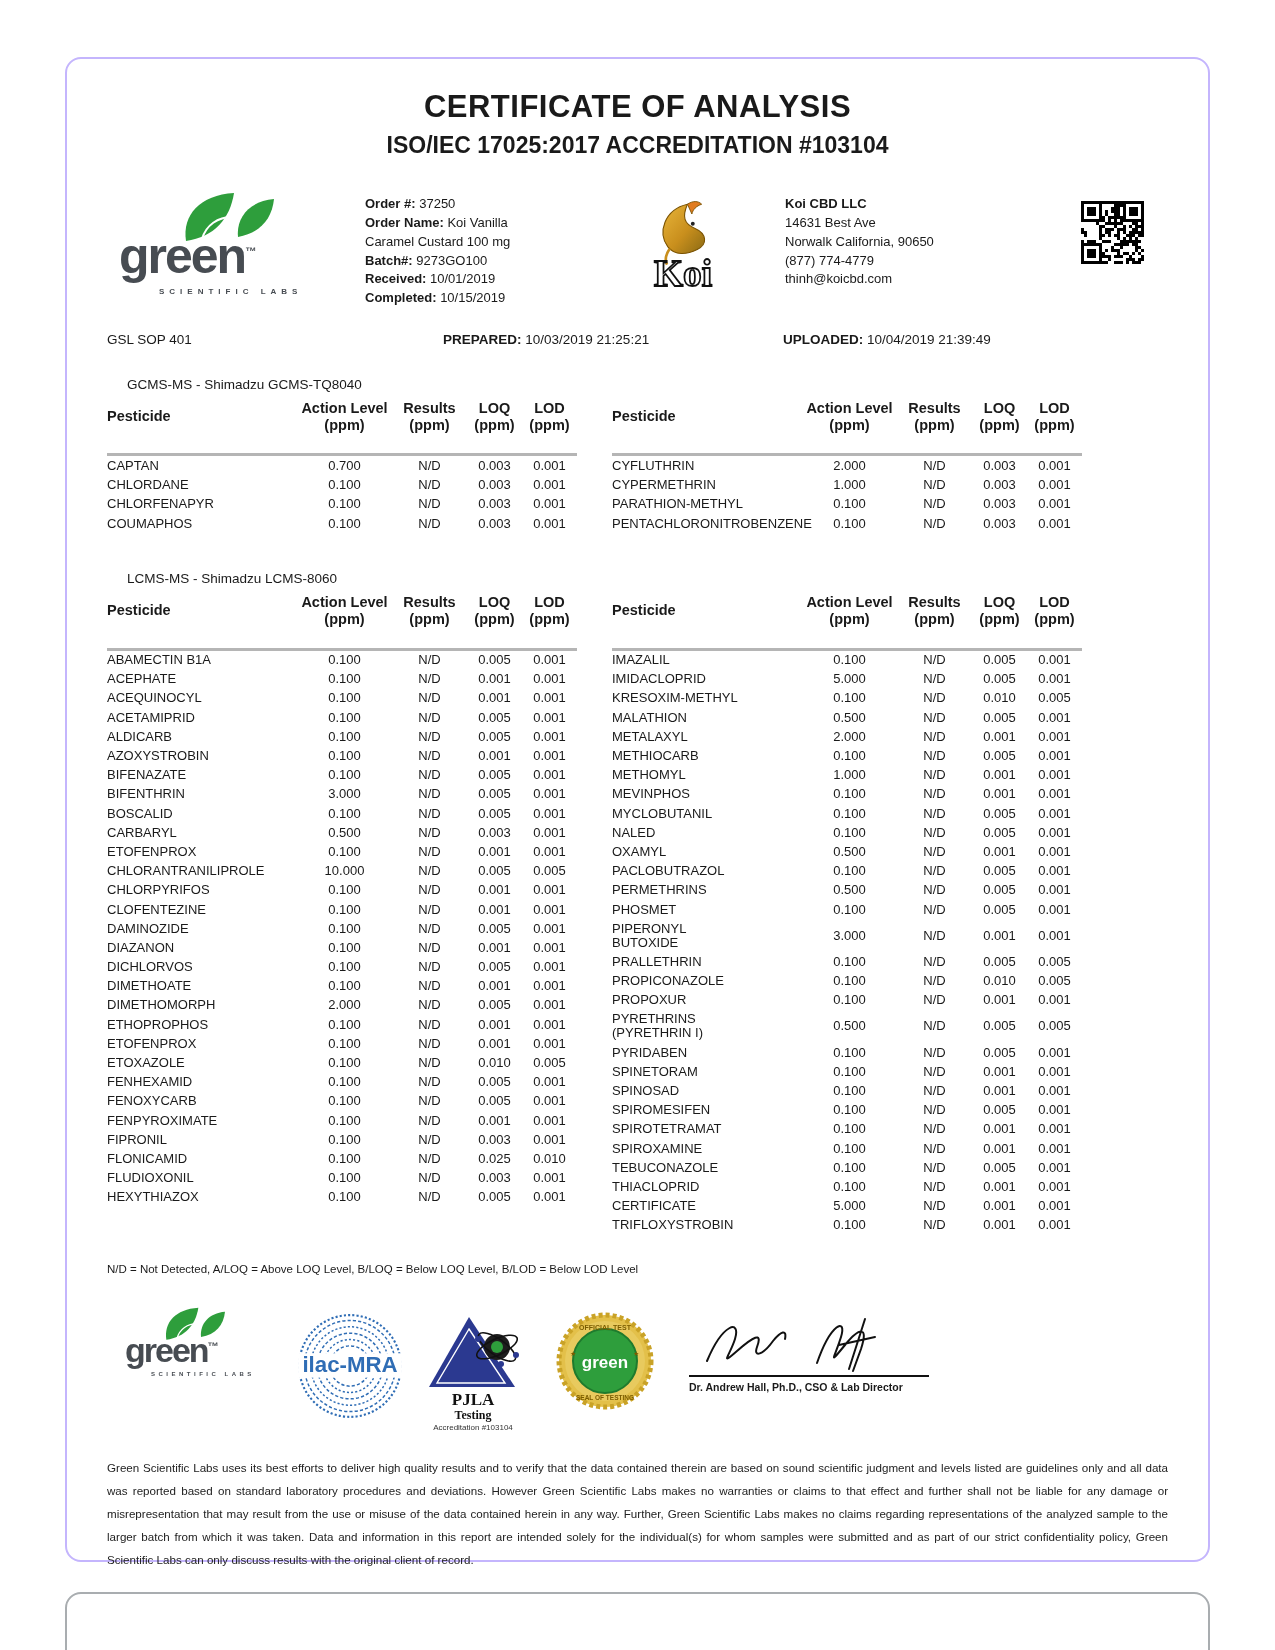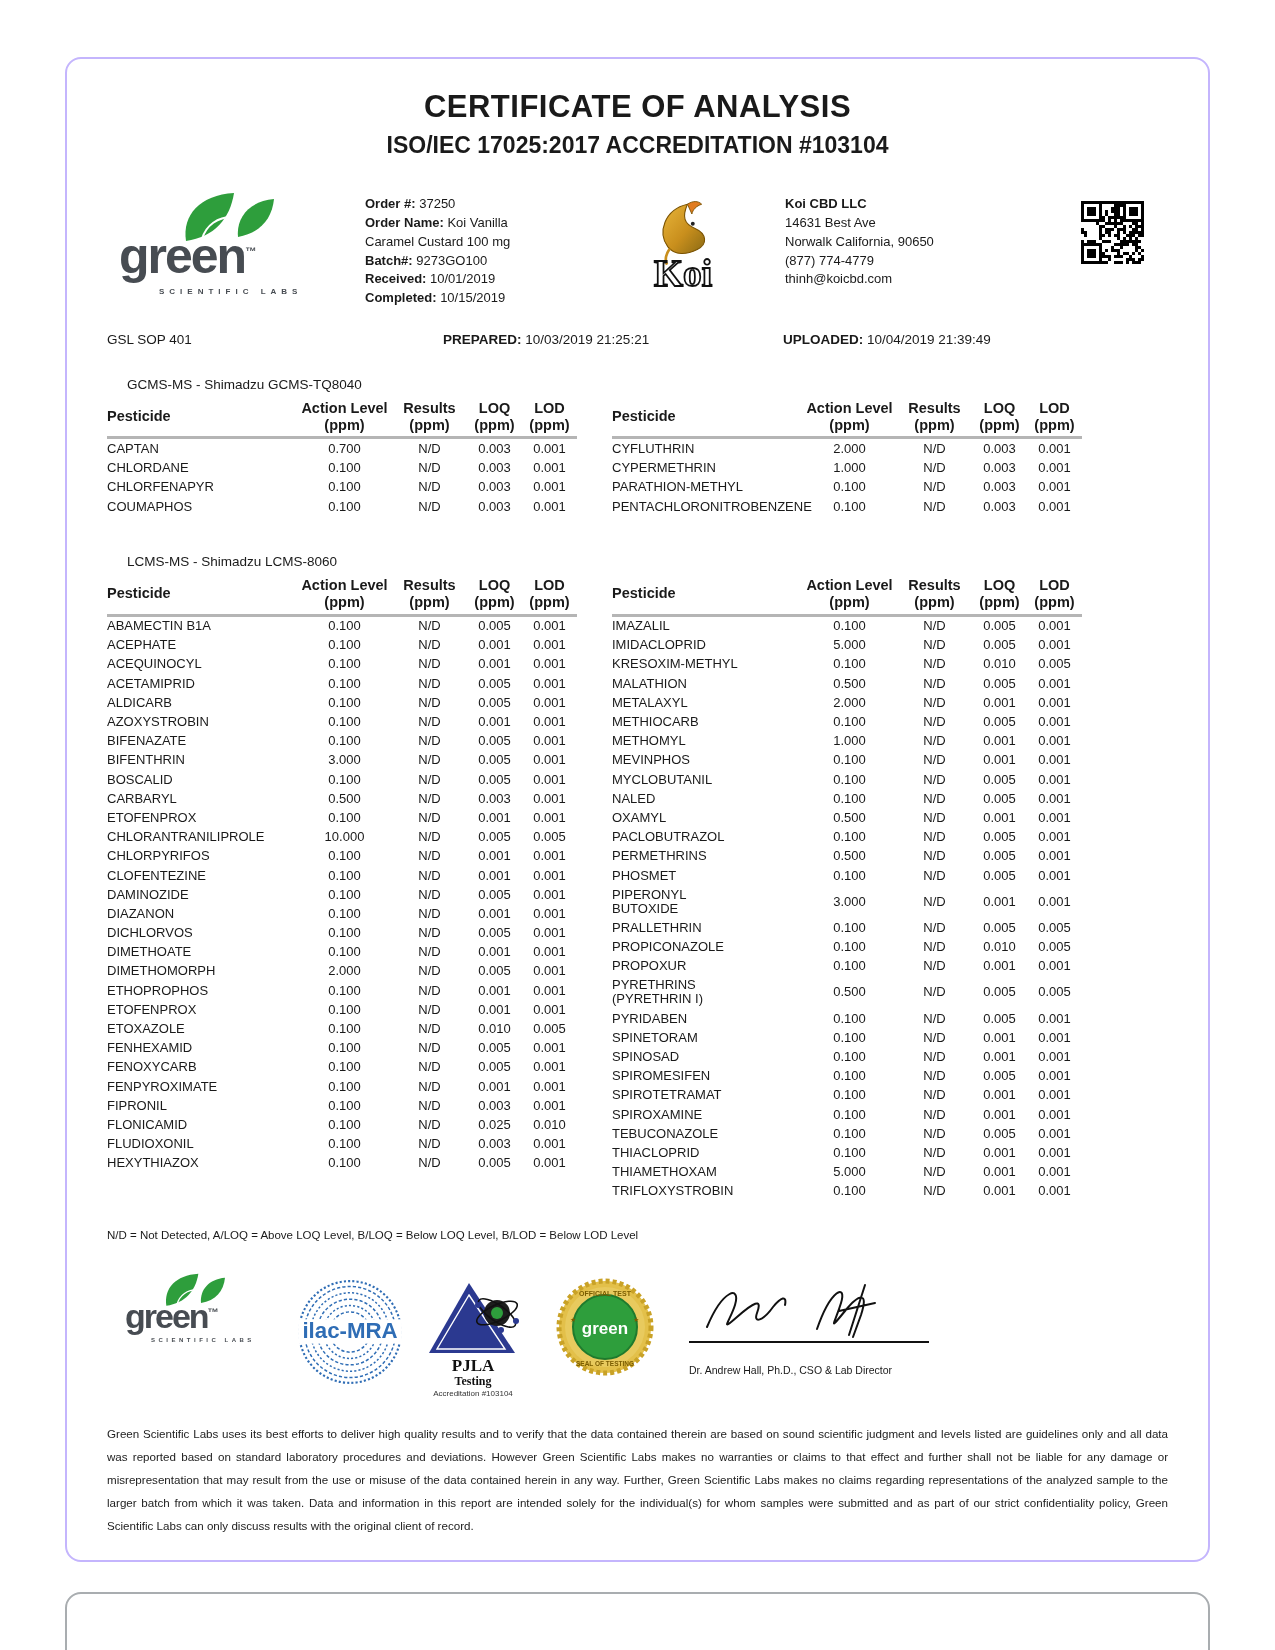--- a/index.html
+++ b/index.html
@@ -43,21 +43,21 @@
   
   .section-heading{margin-top:34px;font-size:25px;font-weight:bold;letter-spacing:.3px;}
   .sop-row{display:flex;margin-top:24px;font-size:13.5px;}
   .sop-row .sop{width:336px;}
   .sop-row .prepared{width:340px;}
   .instrument{margin-top:30px;margin-left:20px;font-size:13.5px;}
 
   
   .tables{display:flex;gap:35px;margin-top:8px;}
   .ptable{width:470px;flex:none;}
-  .t-head{display:flex;border-bottom:3px solid var(--rule-gray);padding-bottom:3px;}
+  .t-head{display:flex;border-bottom:3px solid var(--rule-gray);padding-bottom:20px;}
   .t-hcell{display:flex;flex-direction:column;justify-content:flex-end;align-items:center;
       font-weight:bold;font-size:14.5px;line-height:1.15;}
   .t-hcell.c0{align-items:flex-start;justify-content:center;}
   .c0{width:190px;text-align:left;}
   .c1{width:95px;text-align:center;}
   .c2{width:75px;text-align:center;}
   .c3{width:55px;text-align:center;}
   .c4{width:55px;text-align:center;}
   .t-row{display:flex;align-items:center;}
   .t-cell{font-size:13px;padding:2.6px 0;line-height:14px;white-space:pre-line;}
@@ -66,21 +66,21 @@
   .footnote{margin-top:28px;font-size:11.5px;}
 
   
   .footer-row{display:flex;align-items:flex-start;margin-top:34px;padding:0 16px;}
   .footer-address{margin-left:30px;margin-top:16px;font-size:12.5px;line-height:1.5;width:200px;}
   .badge-ilac{margin-left:34px;margin-top:4px;width:106px;height:106px;flex:none;}
   .badge-pjla{margin-left:20px;flex:none;width:112px;text-align:center;}
   .badge-seal{margin-left:20px;margin-top:2px;width:100px;height:100px;flex:none;}
   .sig-block{margin-left:34px;margin-top:2px;width:240px;flex:none;}
   .sig-rule{border-top:2px solid #111;margin-top:-4px;}
-  .sig-caption{font-size:10.5px;font-weight:normal;margin-top:21px;}
+  .sig-caption{font-size:10.5px;font-weight:bold;margin-top:4px;}
 
   .disclaimer{margin-top:24px;font-size:11.6px;line-height:1.98;text-align:justify;color:#222;}
 </style>
 </head>
 <body>
 
 <div class="page">
   <div class="card">
 
     <div class="doc-title">CERTIFICATE OF ANALYSIS</div>
@@ -933,21 +933,21 @@
               <div class="t-cell c4">0.001</div>
             </div>
             <div class="t-row">
               <div class="t-cell c0">THIACLOPRID</div>
               <div class="t-cell c1">0.100</div>
               <div class="t-cell c2">N/D</div>
               <div class="t-cell c3">0.001</div>
               <div class="t-cell c4">0.001</div>
             </div>
             <div class="t-row">
-              <div class="t-cell c0">THIAMETHOXAM</div>
+              <div class="t-cell c0">CERTIFICATE</div>
               <div class="t-cell c1">5.000</div>
               <div class="t-cell c2">N/D</div>
               <div class="t-cell c3">0.001</div>
               <div class="t-cell c4">0.001</div>
             </div>
             <div class="t-row">
               <div class="t-cell c0">TRIFLOXYSTROBIN</div>
               <div class="t-cell c1">0.100</div>
               <div class="t-cell c2">N/D</div>
               <div class="t-cell c3">0.001</div>

